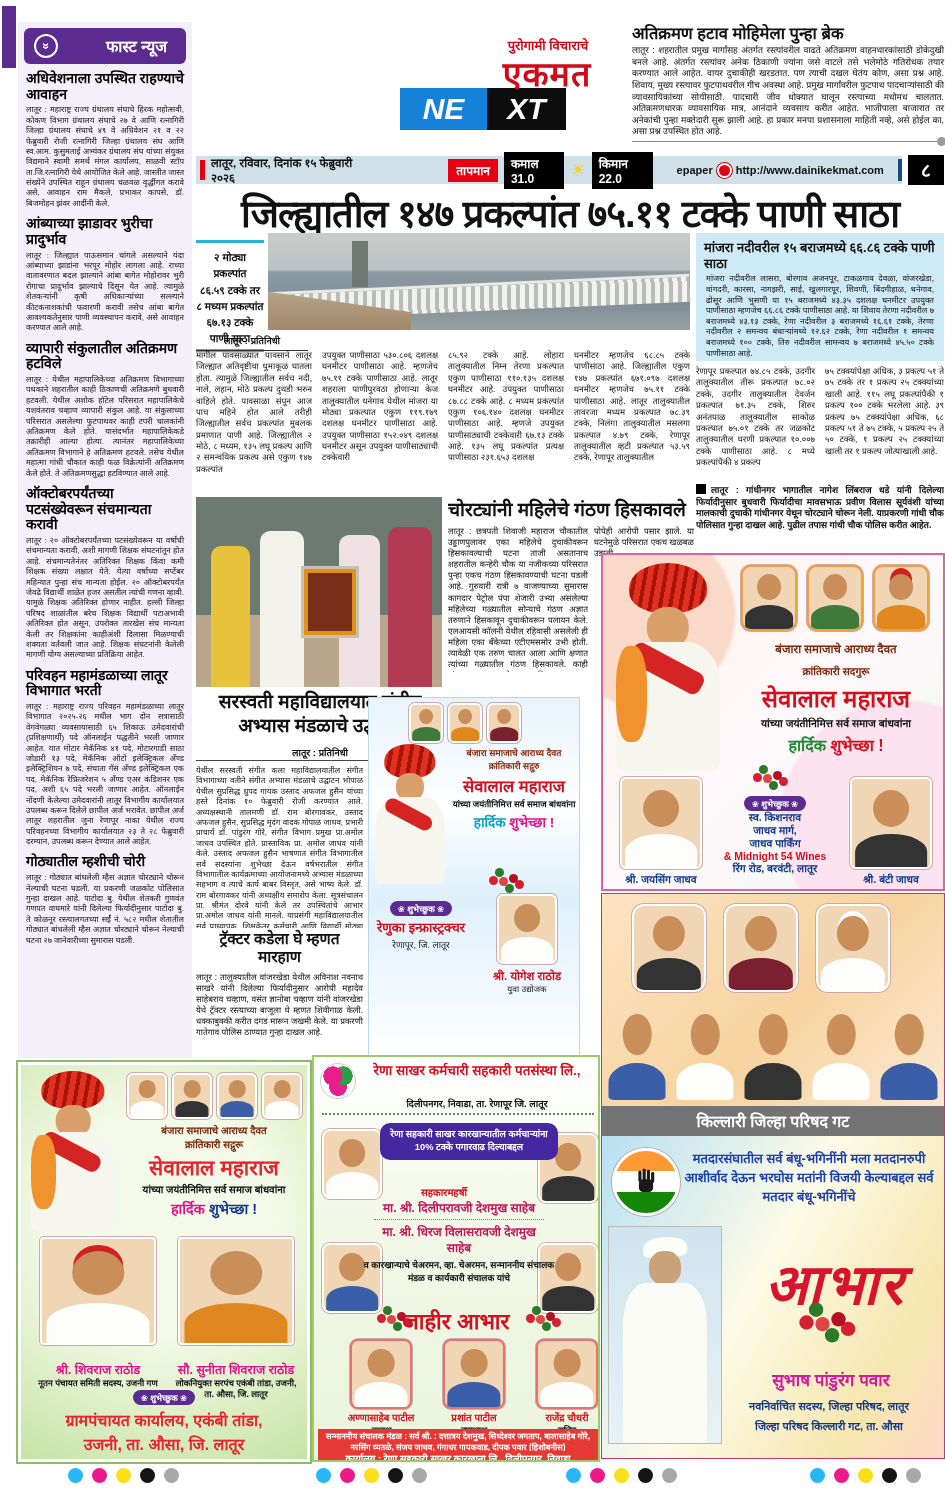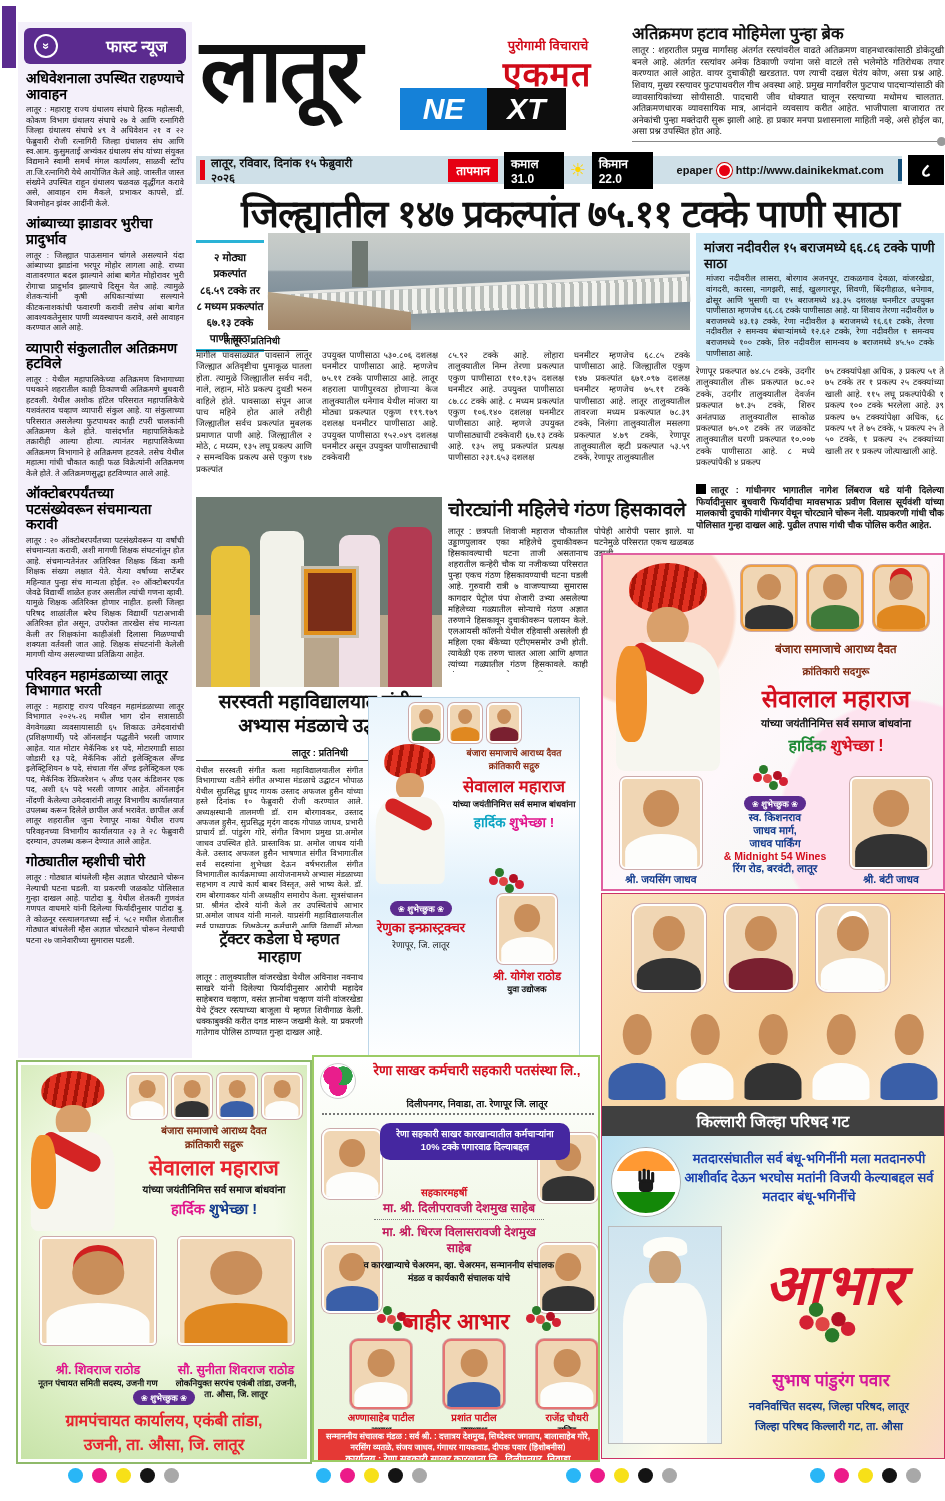--- a/index.html
+++ b/index.html
@@ -113,21 +113,21 @@
   .g-cyan{color:#0aa3c2;} .g-mag{color:#e0148c;} .g-green{color:#1d8a34;} .g-red{color:#d40f1e;} .g-navy{color:#123a8c;}
   .bouquet{width:9px;height:9px;border-radius:50%;background:#d42033;box-shadow:10px 1px 0 #e04545,20px -2px 0 #b31024,6px -8px 0 #2a7a2a,16px 8px 0 #2a7a2a,26px 4px 0 #d42033;}
   #renuka-ad .bq{position:absolute;left:120px;top:178px;}
   #ren-sponsor{position:absolute;left:4px;top:200px;width:96px;text-align:center;}
   .ribbon{display:inline-block;background:#5b2b8f;color:#fff;font-size:8.5px;font-weight:bold;border-radius:8px;padding:2px 8px;}
   #ren-sponsor .nm{font-size:13px;font-weight:800;color:#d40f1e;line-height:1.2;margin-top:4px;}
   #ren-sponsor .pl{font-size:9px;font-weight:normal;margin-top:2px;}
   #ren-person{position:absolute;left:108px;top:196px;width:100px;text-align:center;}
   #ren-person .portrait{width:56px;height:66px;margin:0 auto;}
   #ren-person .nm{font-size:11.5px;font-weight:800;color:#d40f1e;margin-top:4px;}
-  #ren-person .role{font-size:8.5px;font-weight:bold;}
+  #ren-person .role{font-size:8.5px;font-weight:normal;}
 
   
   #jadhav-ad{left:601px;top:553px;width:344px;height:338px;border:2px solid #e060a0;box-sizing:border-box;background:radial-gradient(circle at 12% 18%,#fbd9c9 0 22%,transparent 23%),radial-gradient(circle at 88% 80%,#fde3ef 0 30%,transparent 31%),linear-gradient(135deg,#fdf3e7,#fef8fb 50%,#eef7ee);}
   #jad-sev{left:6px;top:8px;width:118px;height:208px;}
   #jadhav-ad .strip{position:absolute;left:138px;top:10px;display:flex;gap:10px;}
   #jadhav-ad .strip .portrait{width:52px;height:62px;border-radius:10px;border-color:#f0a040;}
   #jadhav-ad .hdr{position:absolute;left:128px;top:86px;width:210px;text-align:center;}
   #jadhav-ad .l1{font-size:11.5px;font-weight:bold;color:#7c2a10;}
   #jadhav-ad .l2{font-size:10.5px;font-weight:bold;color:#7c2a10;margin-top:8px;}
   #jadhav-ad .ttl{font-size:24px;font-weight:800;color:#d40f1e;margin:3px 0 2px 0;}
@@ -145,21 +145,21 @@
   #jad-right{left:238px;top:222px;width:100px;}
   #jad-right .portrait{width:78px;height:88px;}
 
   
   #killari-ad{left:601px;top:893px;width:344px;height:566px;border:1px solid #cc3366;box-sizing:border-box;background:#fff;}
   #kil-collage{position:absolute;left:0;top:0;width:100%;height:212px;background:linear-gradient(135deg,#fbe3c2,#f7d3a0 55%,#fbead2);overflow:hidden;}
   #kil-collage .row1{position:absolute;left:30px;top:10px;display:flex;gap:18px;}
   #kil-collage .row1 .portrait{width:70px;height:84px;border-radius:12px;}
   #kil-collage .row2{position:absolute;left:4px;top:108px;display:flex;gap:6px;}
   #kil-collage .row2 .portrait{width:62px;height:98px;border-radius:8px;border:none;box-shadow:none;background:transparent;}
-  #kil-band{position:absolute;left:0;top:212px;width:100%;height:30px;background:#404040;color:#fff;font-size:16px;font-weight:800;display:flex;align-items:center;justify-content:center;}
+  #kil-band{position:absolute;left:0;top:212px;width:100%;height:30px;background:#737373;color:#fff;font-size:16px;font-weight:800;display:flex;align-items:center;justify-content:center;}
   #kil-main{position:absolute;left:0;top:242px;width:100%;height:324px;background:linear-gradient(120deg,#b8e0f2 0%,#fdfbe8 45%,#f6e6ae 80%,#fbd9c9 100%);}
   #inc-logo{position:absolute;left:10px;top:12px;width:62px;height:62px;border-radius:50%;border:3px solid #fff;box-shadow:0 0 0 1px #aaa;background:linear-gradient(180deg,#ff9933 0 33%,#ffffff 33% 66%,#138808 66%);display:flex;align-items:center;justify-content:center;}
   #inc-logo svg{width:34px;height:34px;}
   #kil-msg{position:absolute;left:78px;top:14px;width:258px;font-size:13px;font-weight:800;color:#1a3fae;text-align:center;line-height:1.45;}
   #kil-abhar{position:absolute;left:130px;top:108px;width:206px;font-size:56px;font-weight:800;font-style:italic;color:#d6152c;text-align:center;letter-spacing:2px;}
   #kil-bq{position:absolute;left:200px;top:182px;transform:scale(1.6);}
   #kil-photo{position:absolute;left:6px;top:90px;width:112px;height:216px;background:linear-gradient(180deg,#cfe4ef,#e8f1f5);border:1px solid #bbb;overflow:hidden;}
   #kil-photo .cap{position:absolute;left:34px;top:10px;width:44px;height:20px;background:#fdfdf8;border-radius:50% 50% 20% 20%;transform:rotate(-4deg);}
   #kil-photo .face{position:absolute;left:40px;top:24px;width:32px;height:34px;background:#caa27a;border-radius:45%;}
   #kil-photo .bod{position:absolute;left:14px;top:56px;width:84px;height:160px;background:#fbfbf6;border-radius:26% 26% 0 0;}
@@ -188,21 +188,21 @@
   #gram-org2{position:absolute;left:0;top:368px;width:100%;text-align:center;font-size:16px;font-weight:800;color:#e8232e;}
 
   
   #rena-ad{left:312px;top:1055px;width:288px;height:407px;box-sizing:border-box;border:2px solid #9ccc65;background:linear-gradient(180deg,#ffffff,#f2f8e8 40%,#eaf4dd);}
   #rena-logo{position:absolute;left:6px;top:6px;width:34px;height:34px;border-radius:50%;background:radial-gradient(circle at 35% 35%,#e91e8c 0 30%,transparent 31%),radial-gradient(circle at 65% 35%,#2e9e46 0 30%,transparent 31%),radial-gradient(circle at 50% 68%,#e91e8c 0 30%,transparent 31%),#fff;border:1px solid #ccc;}
   #rena-title{position:absolute;left:44px;top:6px;width:238px;font-size:13.5px;font-weight:800;color:#d40f1e;text-align:center;line-height:1.15;}
   #rena-addr{position:absolute;left:44px;top:40px;width:238px;font-size:9.5px;font-weight:bold;text-align:center;}
   #rena-dots{position:absolute;left:8px;top:56px;width:272px;border-top:2px dotted #777;}
   .rena-photo{position:absolute;}
   .rena-photo .portrait{width:56px;height:66px;border-radius:8px;}
-  #rena-box{position:absolute;left:66px;top:66px;width:158px;background:#4527a0;color:#fff;border-radius:10px;font-size:9.3px;font-weight:bold;text-align:center;padding:5px 16px;line-height:1.45;}
+  #rena-box{position:absolute;left:66px;top:66px;width:158px;background:#4527a0;color:#fff;border-radius:10px;font-size:9.3px;font-weight:bold;text-align:center;padding:5px 10px;line-height:1.45;}
   #rena-h1{position:absolute;left:66px;top:128px;width:128px;font-size:10px;font-weight:800;color:#d40f1e;text-align:center;}
   #rena-n1{position:absolute;left:36px;top:142px;width:218px;font-size:12px;font-weight:800;color:#c2185b;text-align:center;}
   #rena-dots2{position:absolute;left:60px;top:162px;width:170px;border-top:1.5px dotted #777;}
   #rena-n2{position:absolute;left:56px;top:168px;width:178px;font-size:12px;font-weight:800;color:#c2185b;text-align:center;line-height:1.3;}
   #rena-oth{position:absolute;left:46px;top:202px;width:198px;font-size:9px;font-weight:bold;text-align:center;line-height:1.4;}
   #rena-abhar{position:absolute;left:0px;top:248px;width:100%;text-align:center;font-size:22px;font-weight:800;color:#d40f1e;}
   #rena-abhar .bouquet{display:inline-block;margin:0 16px;vertical-align:6px;}
   #rena-row{position:absolute;left:24px;top:282px;width:272px;display:flex;justify-content:space-between;}
   #rena-row .card{width:86px;text-align:center;}
   #rena-row .portrait{width:58px;height:66px;margin:0 auto;border-radius:8px;border-color:#e57373;}
@@ -247,21 +247,20 @@
     <div class="fn-art">
       <h3>परिवहन महामंडळाच्या लातूर विभागात भरती</h3>
       <p>लातूर : महाराष्ट्र राज्य परिवहन महामंडळाच्या लातूर विभागात २०२५-२६ मधील भाग दोन सत्रासाठी वेगवेगळ्या व्यवसायासाठी ६५ शिकाऊ उमेदवारांची (प्रशिक्षणार्थी) पदे ऑनलाईन पद्धतीने भरली जाणार आहेत. यात मोटार मेकॅनिक ४१ पदे, मोटारगाडी साठा जोडारी १३ पदे, मेकॅनिक ऑटो इलेक्ट्रिकल अँण्ड इलेक्ट्रिशियन ७ पदे, संचाता गॅस अँण्ड इलेक्ट्रिकल एक पद, मेकॅनिक रेफ्रिजरेशन ५ अँण्ड एअर कंडिशनर एक पद, अशी ६५ पदे भरली जाणार आहेत. ऑनलाईन नोंदणी केलेल्या उमेदवारांनी लातूर विभागीय कार्यालयात उपलब्ध करून दिलेले छापील अर्ज भरावेत. छापील अर्ज लातूर शहरातील जुना रेणापूर नाका येथील राज्य परिवहनच्या विभागीय कार्यालयात २३ ते २८ फेब्रुवारी दरम्यान, उपलब्ध करून देण्यात आले आहेत.</p>
     </div>
     <div class="fn-art">
       <h3>गोठ्यातील म्हशीची चोरी</h3>
       <p>लातूर : गोठ्यात बांधलेली म्हैस अज्ञात चोरट्याने चोरून नेल्याची घटना घडली. या प्रकरणी जळकोट पोलिसात गुन्हा दाखल आहे. पाटोदा बु. येथील शेतकरी गुणवंत गणपत वाघमारे यांनी दिलेल्या फिर्यादीनुसार पाटोदा बु. ते कोळनूर रस्त्यालगतच्या सर्ई नं. ५८२ मधील शेतातील गोठ्यात बांधलेली म्हैस अज्ञात चोरट्याने चोरून नेल्याची घटना २७ जानेवारीच्या सुमारास घडली.</p>
     </div>
   </div>
 
-  <div class="abs" id="mast-title">लातूर</div>
   <div class="abs" id="mast-tagline">पुरोगामी विचाराचे</div>
   <div class="abs" id="next-logo">
     <span class="ne">NE</span>
     <span class="xt">XT</span>
   </div>
   <div class="abs" id="mast-brand">एकमत</div>
 
   <div class="abs" id="top-art">
     <h2>अतिक्रमण हटाव मोहिमेला पुन्हा ब्रेक</h2>
     <p>लातूर : शहरातील प्रमुख मार्गांसह अंतर्गत रस्त्यांवरील वाढते अतिक्रमण वाहनधारकांसाठी डोकेदुखी बनले आहे. अंतर्गत रस्त्यांवर अनेक ठिकाणी ज्यांना जसे वाटले तसे भलेमोठे गतिरोधक तयार करण्यात आले आहेत. वायर दुचाकीही खरडतात. पण त्याची दखल घेतंय कोण, असा प्रश्न आहे. शिवाय, मुख्य रस्त्यावर फुटपाथवरील गीच अवस्था आहे. प्रमुख मार्गांवरील फुटपाथ पादचाऱ्यांसाठी की व्यावसायिकांच्या सोयीसाठी. पादचारी जीव धोक्यात घालून रस्त्याच्या मधोमध चालतात. अतिक्रमणधारक व्यावसायिक मात्र, आनंदाने व्यवसाय करीत आहेत. भाजीपाला बाजारात तर अनेकांची पुन्हा मक्तेदारी सुरू झाली आहे. हा प्रकार मनपा प्रशासनाला माहिती नव्हे, असे होईल का, असा प्रश्न उपस्थित होत आहे.</p>

